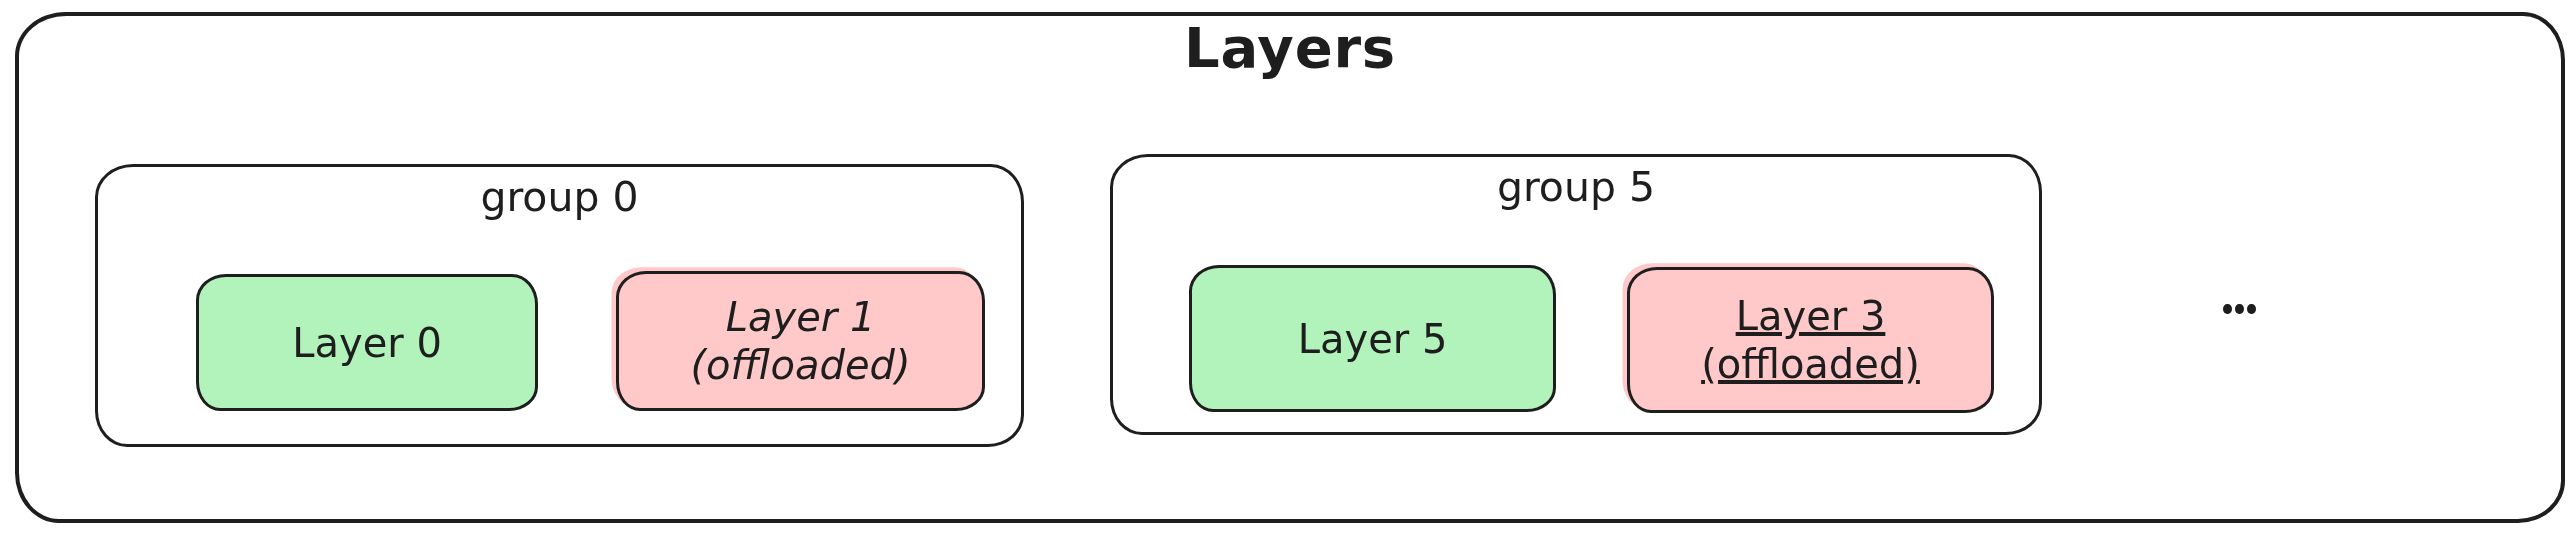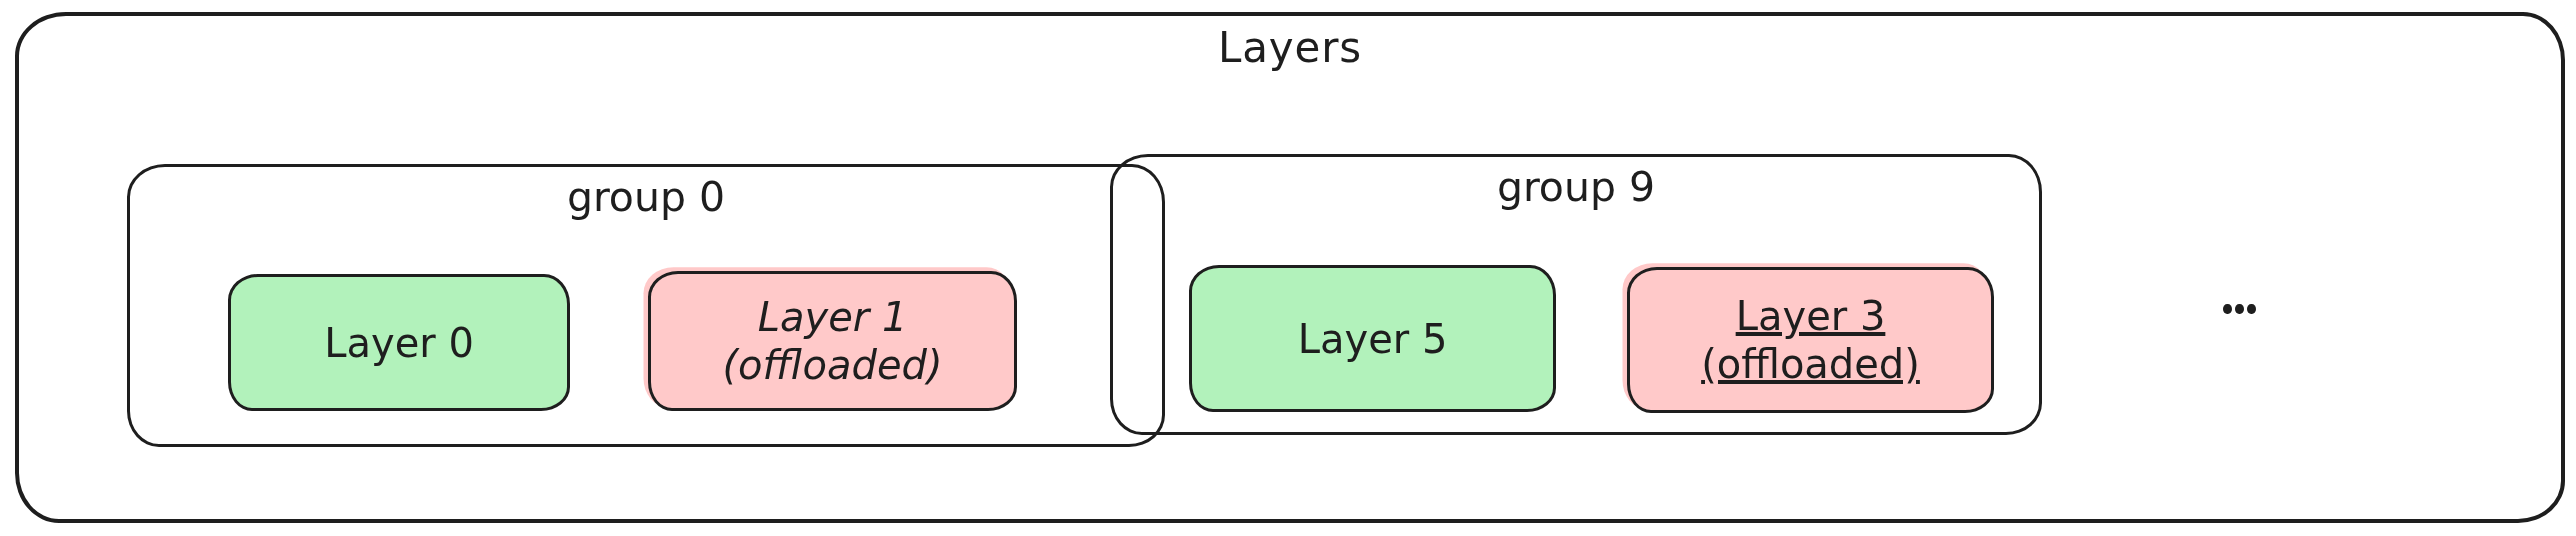--- a/index.html
+++ b/index.html
@@ -28,33 +28,34 @@
     width: 2550px;
     height: 511px;
     border-radius: 51px 42px 47px 44px / 44px 48px 42px 50px;
   }
   .outer-title {
     position: absolute;
     top: 9px;
     left: 0;
     width: 100%;
     text-align: center;
-    font-size: 42px;
+    font-size: 56px;
     line-height: 45px;
     letter-spacing: 0.8px;
     white-space: nowrap;
+    font-weight: bold;
   }
   .group {
     border-width: 3.8px;
     border-radius: 38px 33px 36px 32px / 33px 38px 32px 36px;
   }
   .group-0 {
-    left: 108px;
+    left: 76px;
     top: 148px;
-    width: 1038px;
+    width: 929px;
     height: 283px;
   }
   .group-1 {
     left: 1091px;
     top: 138px;
     width: 932px;
     height: 281px;
   }
   .group-label {
     position: absolute;
@@ -129,21 +130,21 @@
         <div class="layer-label">Layer 0</div>
       </div>
 
       <div class="layer layer-offloaded layer-1" style="background-color: rgb(255, 201, 201);">
         <div class="layer-label">Layer 1</div>
         <div class="layer-sublabel">(offloaded)</div>
       </div>
     </div>
 
     <div class="box group group-1">
-      <div class="group-label">group 9</div>
+      <div class="group-label">group 5</div>
 
       <div class="layer layer-resident layer-2" style="background-color: rgb(178, 242, 187);">
         <div class="layer-label">Layer 5</div>
       </div>
 
       <div class="layer layer-offloaded layer-3" style="background-color: rgb(255, 201, 201);">
         <div class="layer-label">Layer 3</div>
         <div class="layer-sublabel">(offloaded)</div>
       </div>
     </div>

